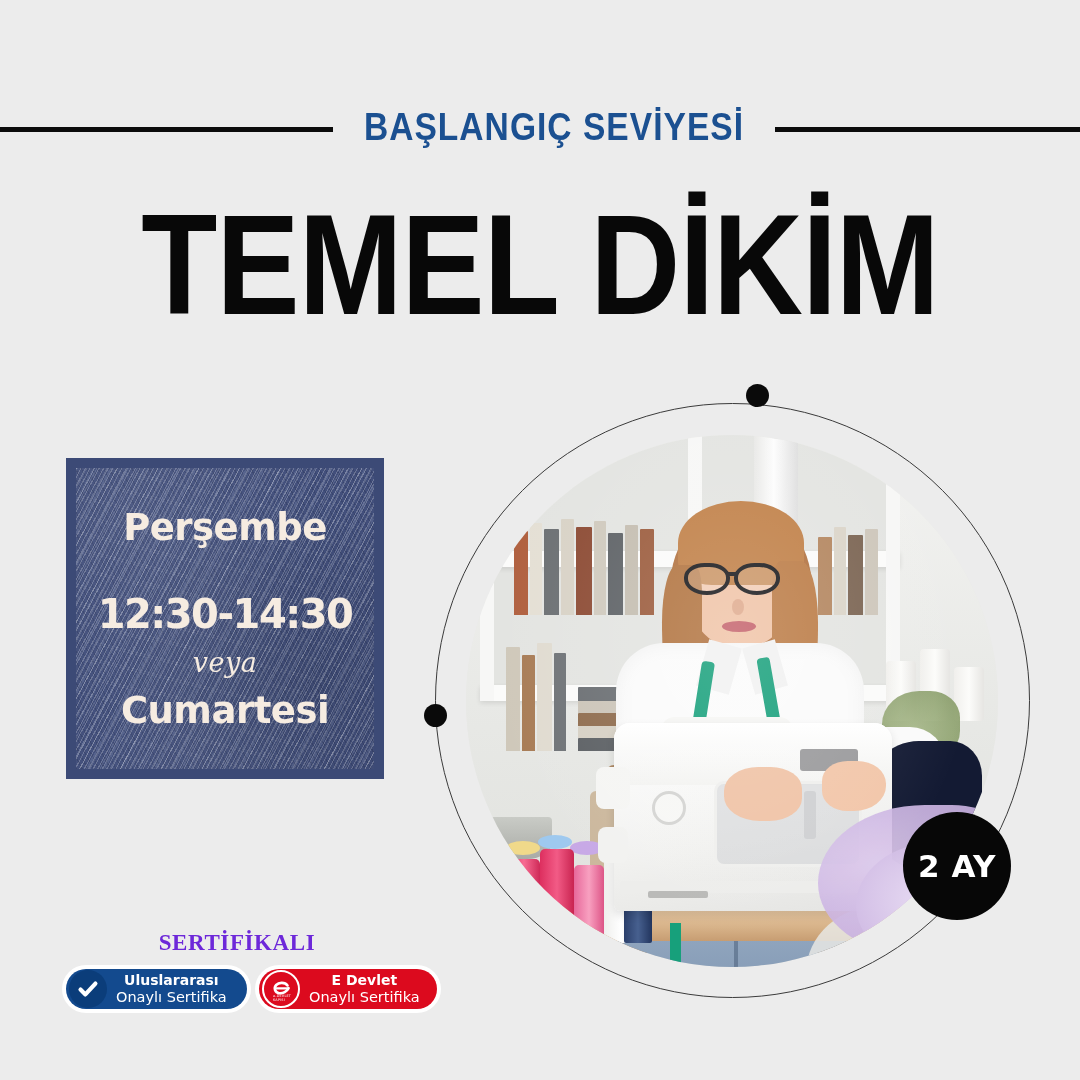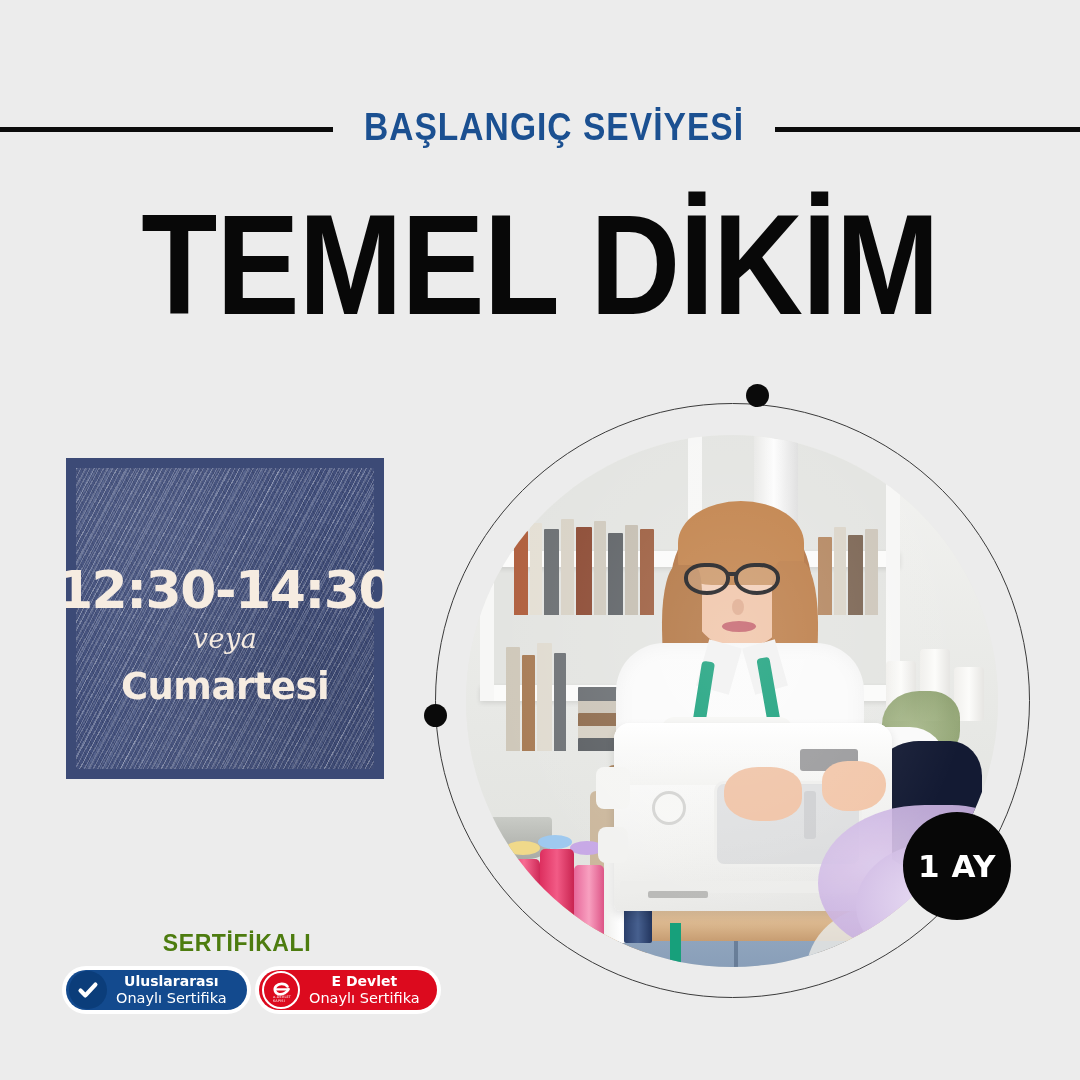--- a/index.html
+++ b/index.html
@@ -122,21 +122,21 @@
     color: #f6ece1;
   }
   .sched-line {
     font-family: "DejaVu Sans", sans-serif;
     font-weight: bold;
     letter-spacing: -0.5px;
     white-space: nowrap;
     text-align: center;
   }
   #sched-day-1  { font-size: 37px; line-height: 47px; }
-  #sched-time-1 { font-size: 52px; line-height: 50px; letter-spacing: -1.5px; margin-top: 38px; }
+  #sched-time-1 { font-size: 40px; line-height: 50px; letter-spacing: -1.5px; margin-top: 38px; }
   #sched-or {
     font-family: "DejaVu Serif", serif;
     font-style: italic;
     font-size: 27px;
     line-height: 44px;
     letter-spacing: 0.5px;
     padding: 2px 0 2px;
   }
   #sched-day-2  { font-size: 37px; line-height: 47px; }
   #sched-time-2 { font-size: 40px; line-height: 50px; letter-spacing: -1.5px; }
@@ -417,22 +417,22 @@
   
   #cert-area {
     position: absolute;
     left: 62px;
     top: 930px;
     width: 400px;
   }
   #cert-title {
     width: 340px;
     text-align: center;
-    color: #4d7c0f;
-    font-family: Liberation Sans, sans-serif;
+    color: #6d28d9;
+    font-family: Liberation Serif, serif;
     font-weight: bold;
     font-size: 23px;
     letter-spacing: 0.6px;
     padding-left: 10px;
   }
   #cert-badges {
     position: relative;
     margin-top: 9px;
     display: flex;
     align-items: center;
@@ -499,20 +499,21 @@
     <div id="eyebrow-text">BAŞLANGIÇ SEVİYESİ</div>
     <div class="rule" id="rule-right"></div>
   </div>
 
   <div id="main-title">TEMEL DİKİM</div>
 
   <div id="schedule-box">
     <div id="denim-texture"></div>
     <div id="denim-mottle"></div>
     <div id="schedule-text">
+      <div class="sched-line" id="sched-day-1">Perşembe</div>
       <div class="sched-line" id="sched-time-1">12:30-14:30</div>
       <div id="sched-or">veya</div>
       <div class="sched-line" id="sched-day-2">Cumartesi</div>
     </div>
   </div>
 
   <div id="outer-circle"></div>
   <div class="orbit-dot" id="orbit-dot-top"></div>
   <div class="orbit-dot" id="orbit-dot-left"></div>
 
@@ -637,21 +638,21 @@
       <div class="sc" id="hand-right"></div>
 
       <div class="sc" id="fabric"></div>
       <div class="sc" id="fabric-2"></div>
 
       <div class="sc" id="photo-haze"></div>
     </div>
   </div>
 
   <div id="duration-badge">
-    <span>1 AY</span>
+    <span>2 AY</span>
   </div>
 
   <div id="cert-area">
     <div id="cert-title">SERTİFİKALI</div>
 
     <div id="cert-badges">
 
       <div class="cert-badge" id="badge-intl">
         <div class="cert-outline"></div>
         <div class="cert-pill"></div>

